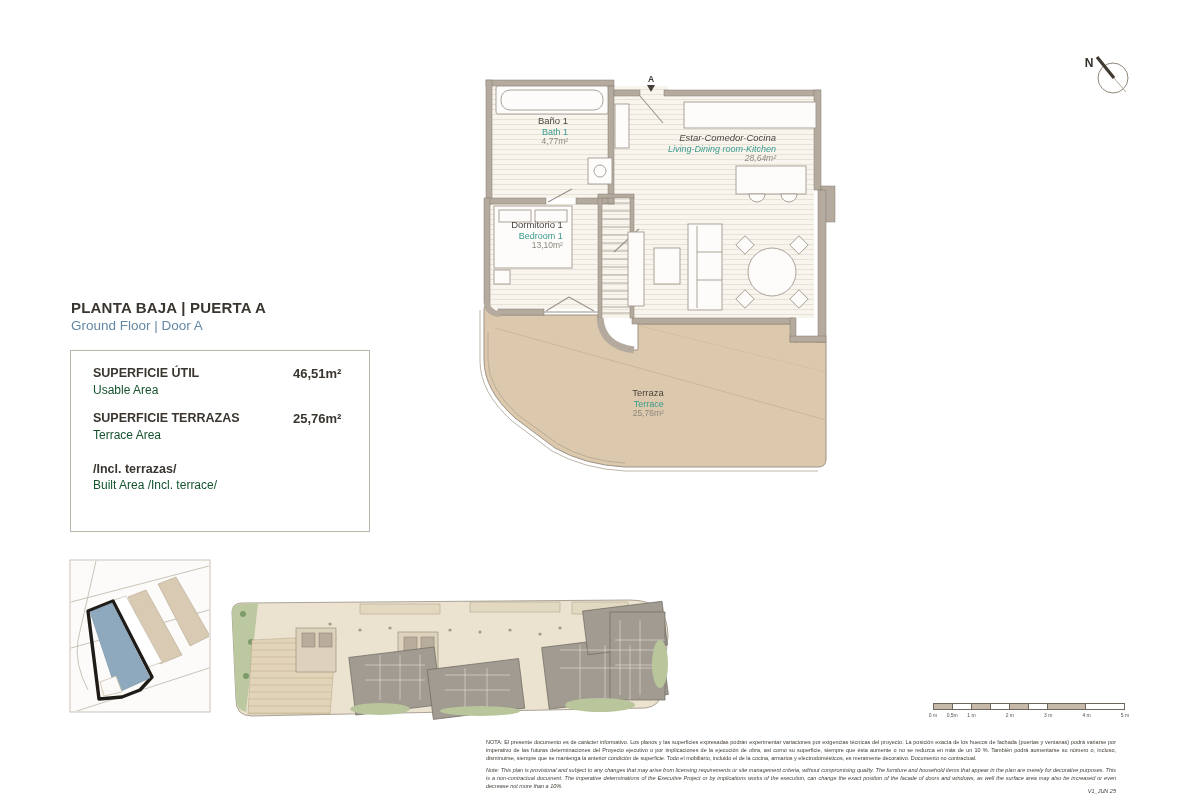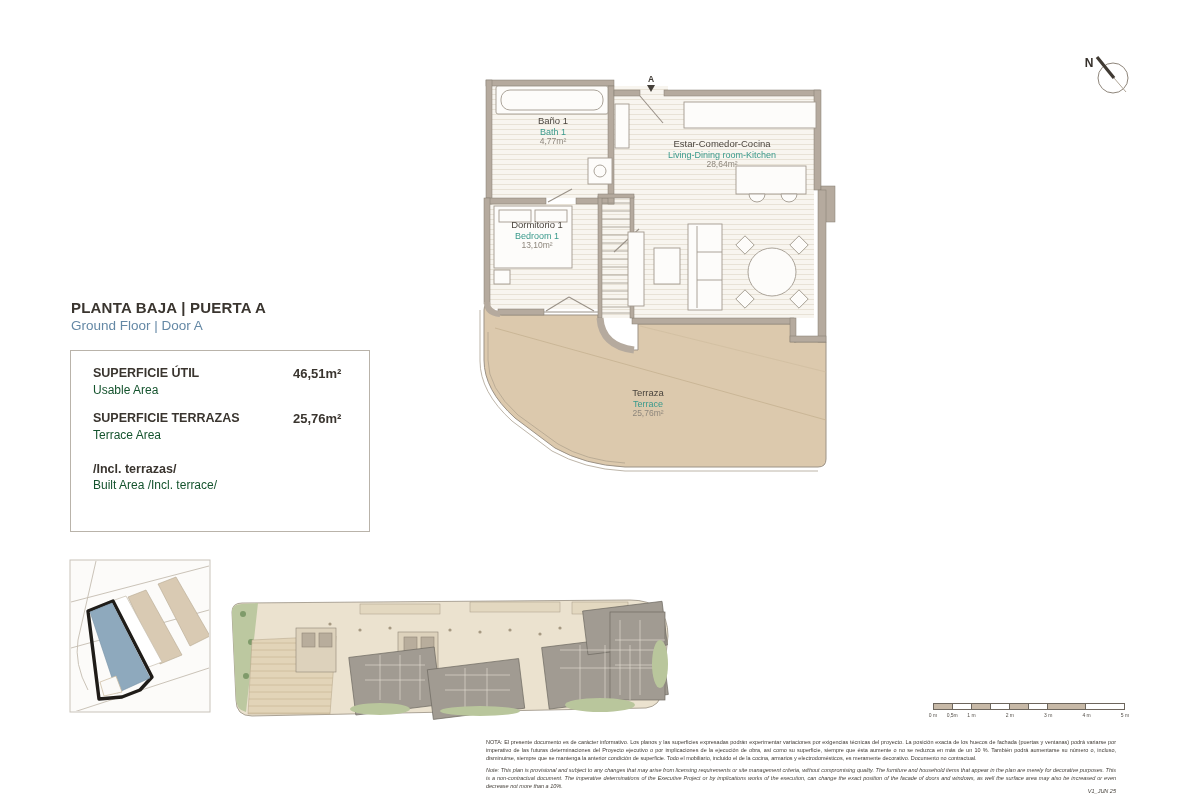--- a/index.html
+++ b/index.html
@@ -11,21 +11,21 @@
   .title-en{left:71px;top:318px;font-size:13.5px;color:#6488a5;}
   .surface-box{left:70px;top:350px;width:300px;height:182px;border:1px solid #b9b3aa;background:#fff;
                box-sizing:border-box;padding:15px 14px 10px 22px;}
   .surface-item{margin-bottom:13px;position:relative;}
   .surface-item .row{display:flex;align-items:flex-start;}
   .surface-item .lbl{flex:1;font-size:12.5px;font-weight:bold;color:#3a352f;line-height:1.25;}
   .surface-item .lbl2{font-size:12.5px;font-weight:bold;color:#3a352f;line-height:1.25;margin-top:18px;}
   .surface-item .en{font-size:12px;color:#14532d;line-height:1.4;}
   .surface-item .val{width:62px;font-size:13px;font-weight:bold;color:#3a352f;text-align:left;}
   
-  .room-label{text-align:center;line-height:1.15;transform:translateX(-50%);white-space:nowrap;}
+  .room-label{text-align:right;line-height:1.15;transform:translateX(-50%);white-space:nowrap;}
   .room-label .es{font-size:9.5px;color:#4b453e;}
   .room-label .en{font-size:9px;color:#3a9a8c;}
   .room-label .ar{font-size:8.5px;color:#8d867c;}
   
   .scalebar{left:933px;top:703px;width:192px;height:18px;}
   .scalebar .bar{position:absolute;left:0;top:0;width:192px;height:7px;border:0.8px solid #6d665d;
                  box-sizing:border-box;display:flex;}
   .scalebar .seg{height:100%;border-right:0.8px solid #6d665d;box-sizing:border-box;}
   .scalebar .seg:last-child{border-right:none;}
   .scalebar .seg.f{background:#c7b9a7;} .scalebar .seg.w{background:#ffffff;}
@@ -231,21 +231,21 @@
           <circle cx="560" cy="628" r="1.6"></circle>
       </g>
     </g>
   </svg>
 
   <div class="abs room-label" style="left:553px;top:116px;">
     <div class="es">Baño 1</div>
     <div class="en">Bath 1</div>
     <div class="ar">4,77m²</div>
   </div>
-  <div class="abs room-label" style="left:722px;top:139px;">
+  <div class="abs room-label" style="left:722px;top:133px;font-style:italic;">
     <div class="es">Estar-Comedor-Cocina</div>
     <div class="en">Living-Dining room-Kitchen</div>
     <div class="ar">28,64m²</div>
   </div>
   <div class="abs room-label" style="left:537px;top:220px;">
     <div class="es">Dormitorio 1</div>
     <div class="en">Bedroom 1</div>
     <div class="ar">13,10m²</div>
   </div>
   <div class="abs room-label" style="left:648px;top:388px;">

